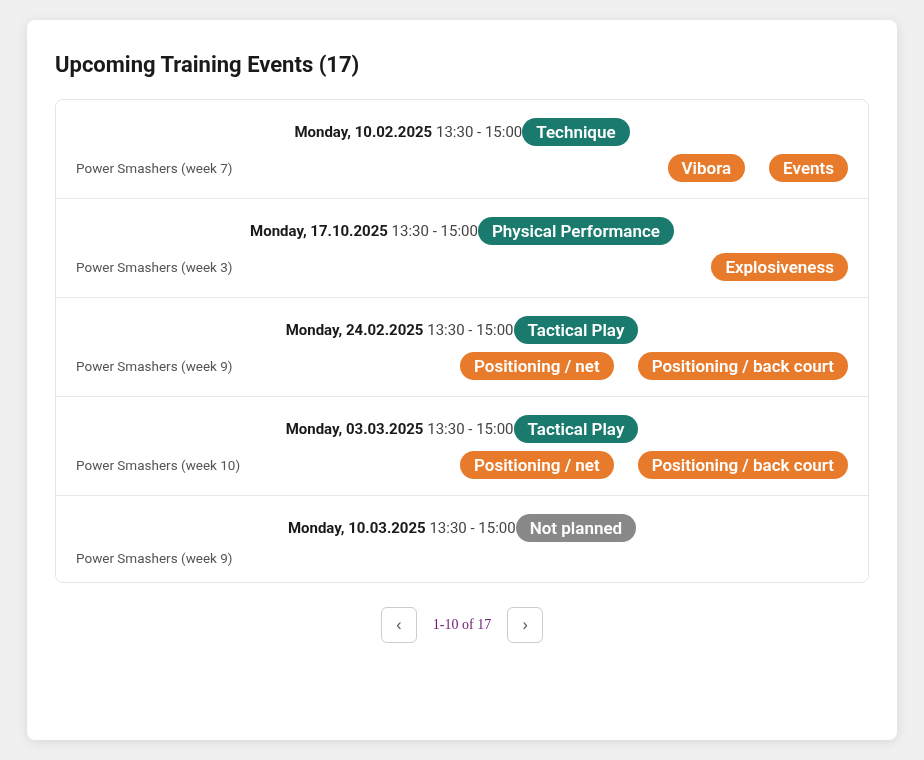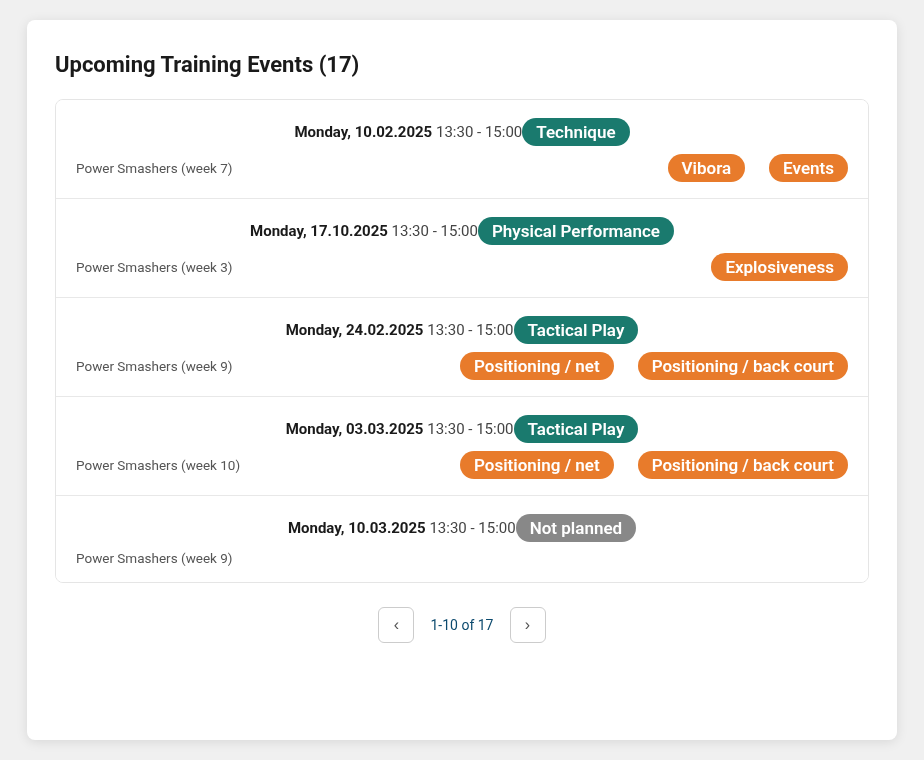--- a/index.html
+++ b/index.html
@@ -105,21 +105,22 @@
       cursor: pointer;
       display: flex;
       align-items: center;
       justify-content: center;
       font-size: 16px;
       color: #555;
       transition: background 0.15s;
     }
     .page-info {
       font-size: 14px;
-      color: #0c4a6e;
+      color: #701a75;
+      font-family: Liberation Serif, serif;
     }
     .events-wrapper {
       position: relative;
       border: 1px solid #e5e5e5;
       border-radius: 8px;
       overflow: hidden;
     }
     .events-list {
       border: none;
       border-radius: 0;

